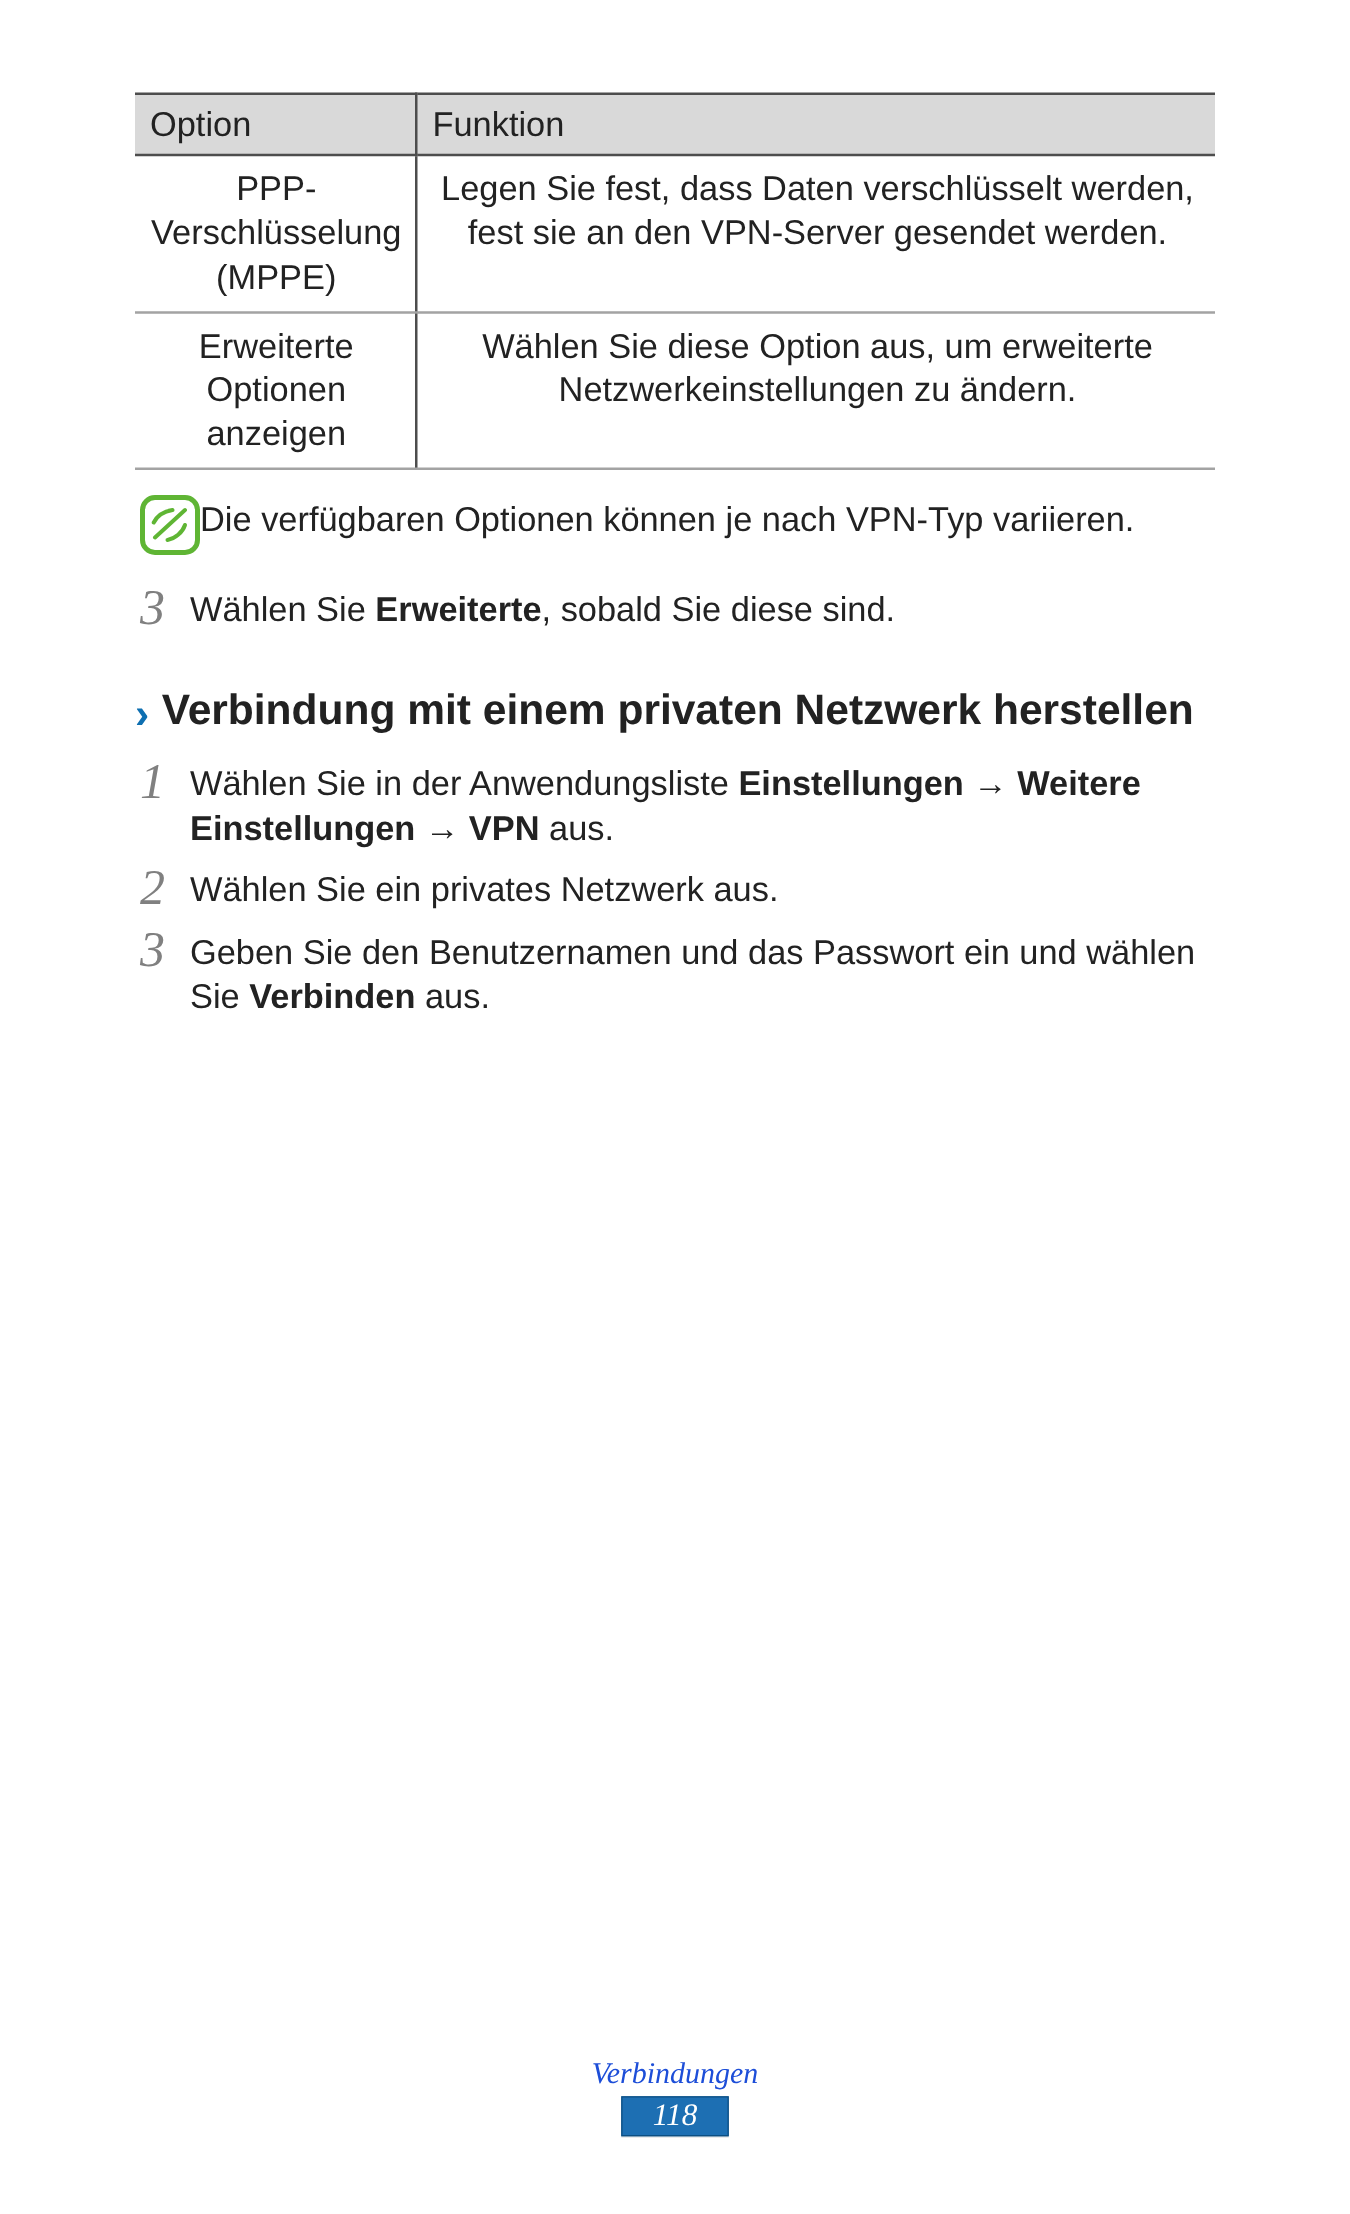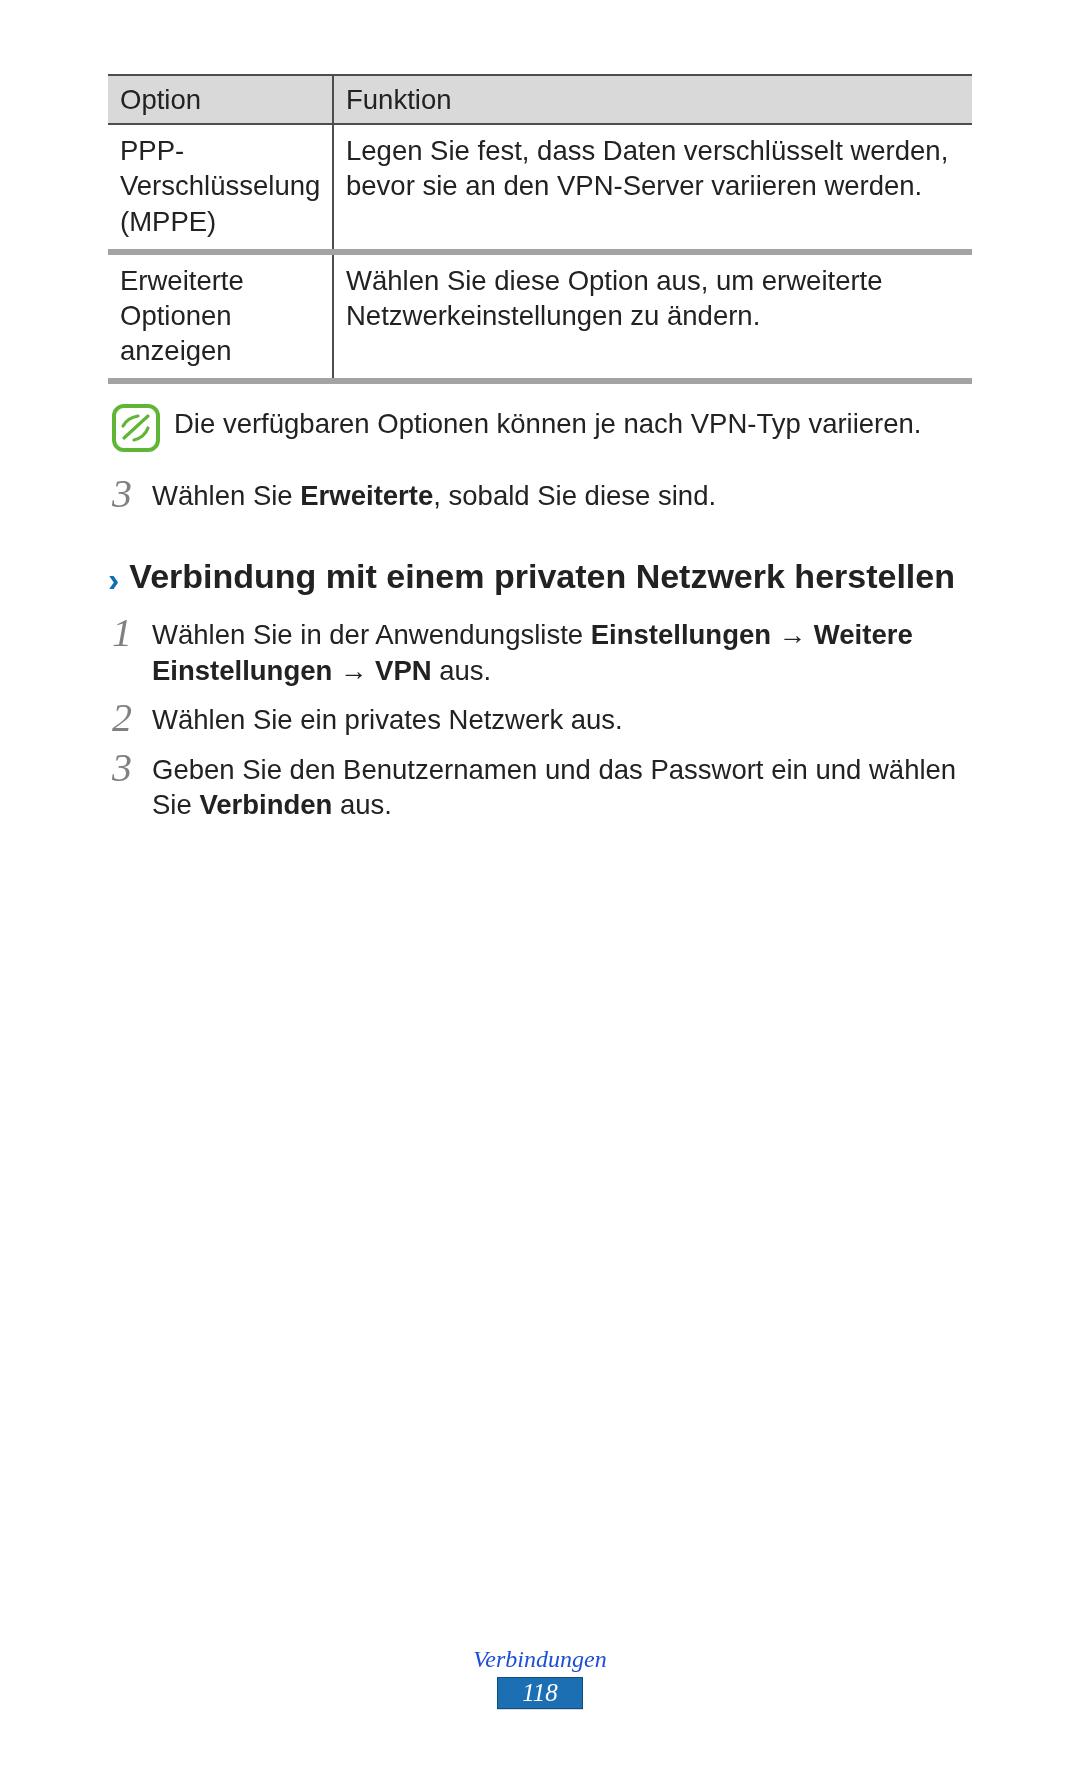--- a/index.html
+++ b/index.html
@@ -4,25 +4,25 @@
 <style>
   * { box-sizing: border-box; margin: 0; padding: 0; }
   html, body { width: 1080px; height: 1771px; background: #fff; font-family: "Segoe UI", "Helvetica Neue", Arial, sans-serif; color: #222; }
   .page { position: relative; width: 1080px; height: 1771px; padding: 74px 108px 0 108px; }
   
   
   table.opt { width: 100%; border-collapse: collapse; table-layout: fixed; }
   table.opt col.c1 { width: 225px; }
   table.opt th, table.opt td { text-align: left; vertical-align: top; font-weight: 400; font-size: 27.5px; line-height: 1.28; }
   table.opt th { background: #d9d9d9; border-top: 2px solid #4d4d4d; border-bottom: 2px solid #4d4d4d; padding: 6px 10px 6px 12px; }
-  table.opt td { border-bottom: 6px solid #a3a3a3; padding: 8px 10px 10px 12px; }
+  table.opt td { border-bottom: 2px solid #a3a3a3; padding: 8px 10px 10px 12px; text-align: center; }
   table.opt th.left, table.opt td.left { border-right: 2px solid #4d4d4d; }
   
   
-  .note { display: flex; align-items: flex-start; gap: 14px; margin-top: 20px; padding-left: 4px; }
+  .note { display: flex; align-items: flex-start; margin-top: 20px; padding-left: 4px; }
   .note-icon { width: 48px; height: 48px; flex: 0 0 48px; }
   .note-text { font-size: 27.5px; line-height: 1.28; padding-top: 2px; }
   
   
   .step { display: flex; align-items: flex-start; gap: 16px; margin-top: 26px; }
   .step.tight { margin-top: 14px; }
   .num { font-family: Georgia, "Times New Roman", serif; font-style: italic; font-size: 40px; color: #808080; line-height: 1; width: 28px; text-align: center; flex: 0 0 28px; margin-top: -4px; }
   .step-body { font-size: 27.5px; line-height: 1.28; }
   .step-body b, .hbody b { font-weight: 700; }
   
@@ -49,21 +49,21 @@
       </colgroup>
     <thead>
       <tr>
         <th class="left">Option</th>
         <th>Funktion</th>
       </tr>
     </thead>
     <tbody>
       <tr>
         <td class="left">PPP-Verschlüsselung (MPPE)</td>
-        <td>Legen Sie fest, dass Daten verschlüsselt werden, bevor sie an den VPN-Server variieren werden.</td>
+        <td>Legen Sie fest, dass Daten verschlüsselt werden, fest sie an den VPN-Server gesendet werden.</td>
       </tr>
       <tr>
         <td class="left">Erweiterte Optionen anzeigen</td>
         <td>Wählen Sie diese Option aus, um erweiterte Netzwerkeinstellungen zu ändern.</td>
       </tr>
     </tbody>
   </table>
 
   <div class="note">
     <span class="note-icon">

